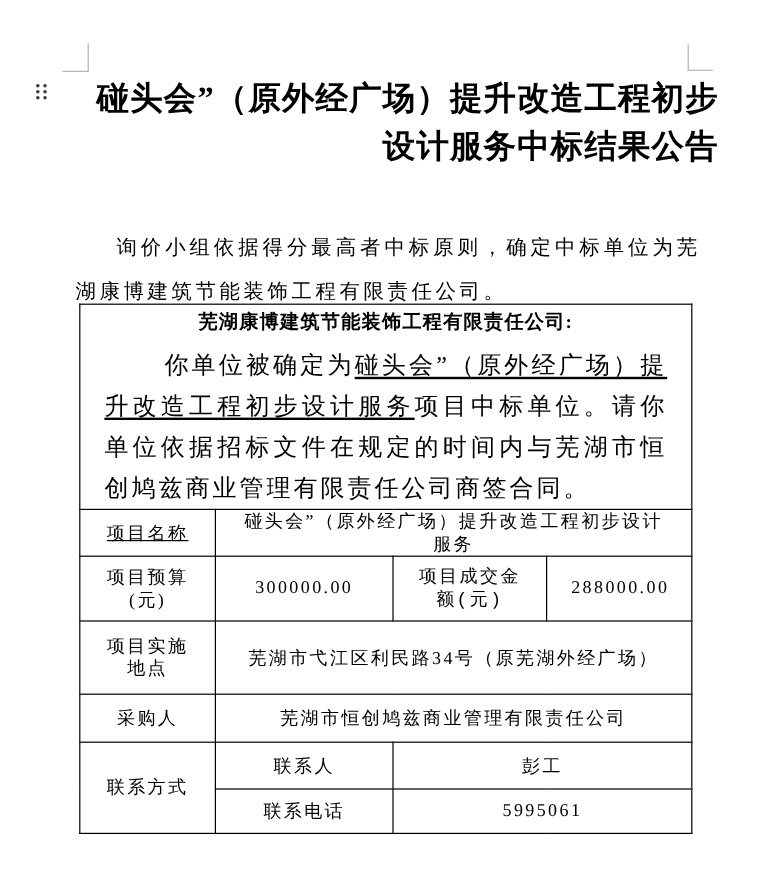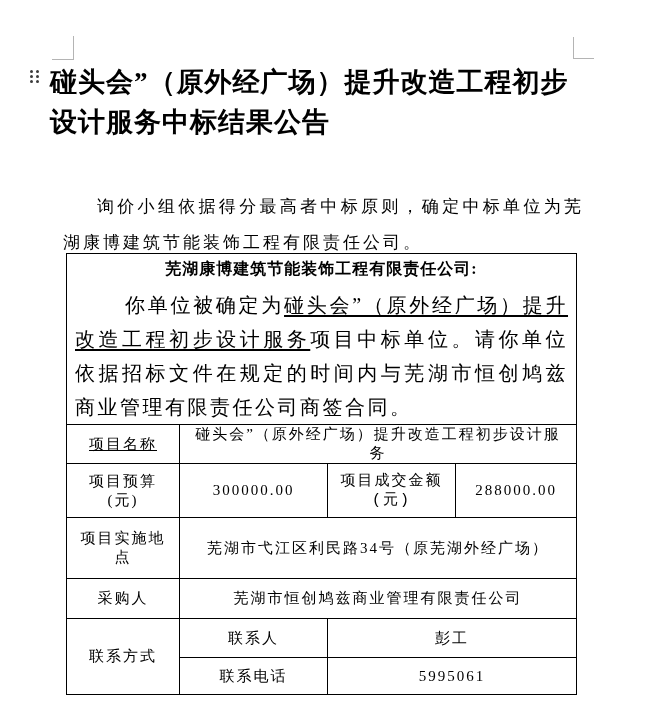--- a/index.html
+++ b/index.html
@@ -11,31 +11,31 @@
   
   .corner-tl{position:absolute;left:52px;top:36px;width:21px;height:23px;
     border-right:1px solid #b4b4b4;border-bottom:1px solid #b4b4b4;}
   .corner-tr{position:absolute;left:573px;top:37px;width:20px;height:21px;
     border-left:1px solid #b4b4b4;border-bottom:1px solid #b4b4b4;}
   
   .drag-handle{position:absolute;left:30px;top:70px;display:grid;
     grid-template-columns:repeat(2,3px);grid-auto-rows:3px;gap:2px 3px;cursor:grab;}
   .drag-handle i{display:block;width:3px;height:3px;border-radius:50%;background:#3c3c3c;}
   
-  .doc-title{position:absolute;left:50px;right:50px;top:62px;text-align:left;
+  .doc-title{position:absolute;left:50px;right:50px;top:62px;text-align:right;
     font-weight:bold;font-size:27px;line-height:40px;letter-spacing:1px;}
   .doc-title .tline{display:block;}
   
   .intro{position:absolute;left:63px;width:521px;top:189px;font-size:17px;
     line-height:36px;letter-spacing:3px;text-align:justify;text-indent:2em;}
   
   table.award{position:absolute;left:66px;top:253px;width:510px;
     border-collapse:collapse;table-layout:fixed;}
   table.award td{border:1px solid #000;font-size:15px;letter-spacing:2px;
-    padding:0 8px;text-align:center;vertical-align:middle;}
+    padding:0 20px;text-align:center;vertical-align:middle;}
   td.notice-cell{height:152px;text-align:left;vertical-align:top;padding:6px 9px 8px 9px;}
   .notice-head{font-weight:bold;font-size:16px;letter-spacing:1px;line-height:26px;margin:2px 0 6px 0;}
   .notice-body{font-size:20px;line-height:34px;letter-spacing:2.5px;
     text-align:justify;text-indent:2.5em;}
   .uline{text-decoration:underline;text-underline-offset:3px;}
   td.h-name{height:33px;text-decoration:underline;}
   td.h-budget{height:53px;}
   td.h-loc{height:60px;}
   td.h-pur{height:39px;}
   td.h-cp{height:38px;}

